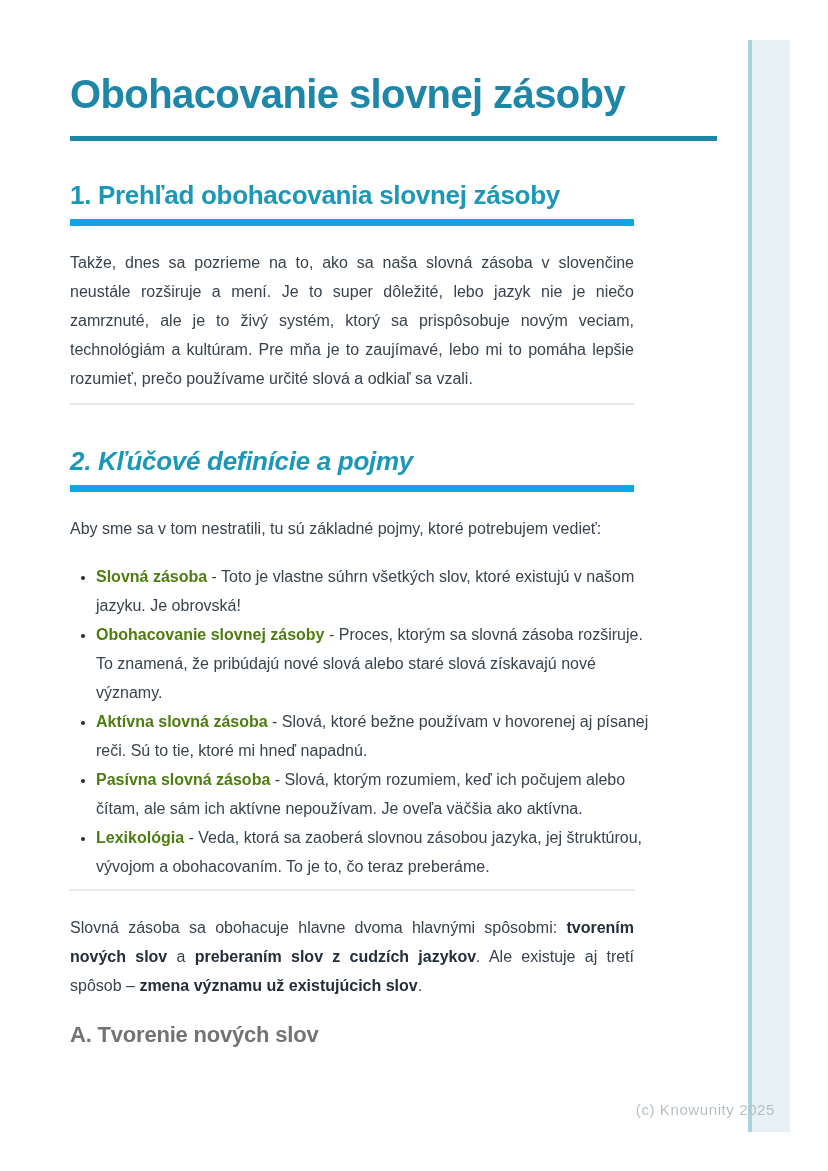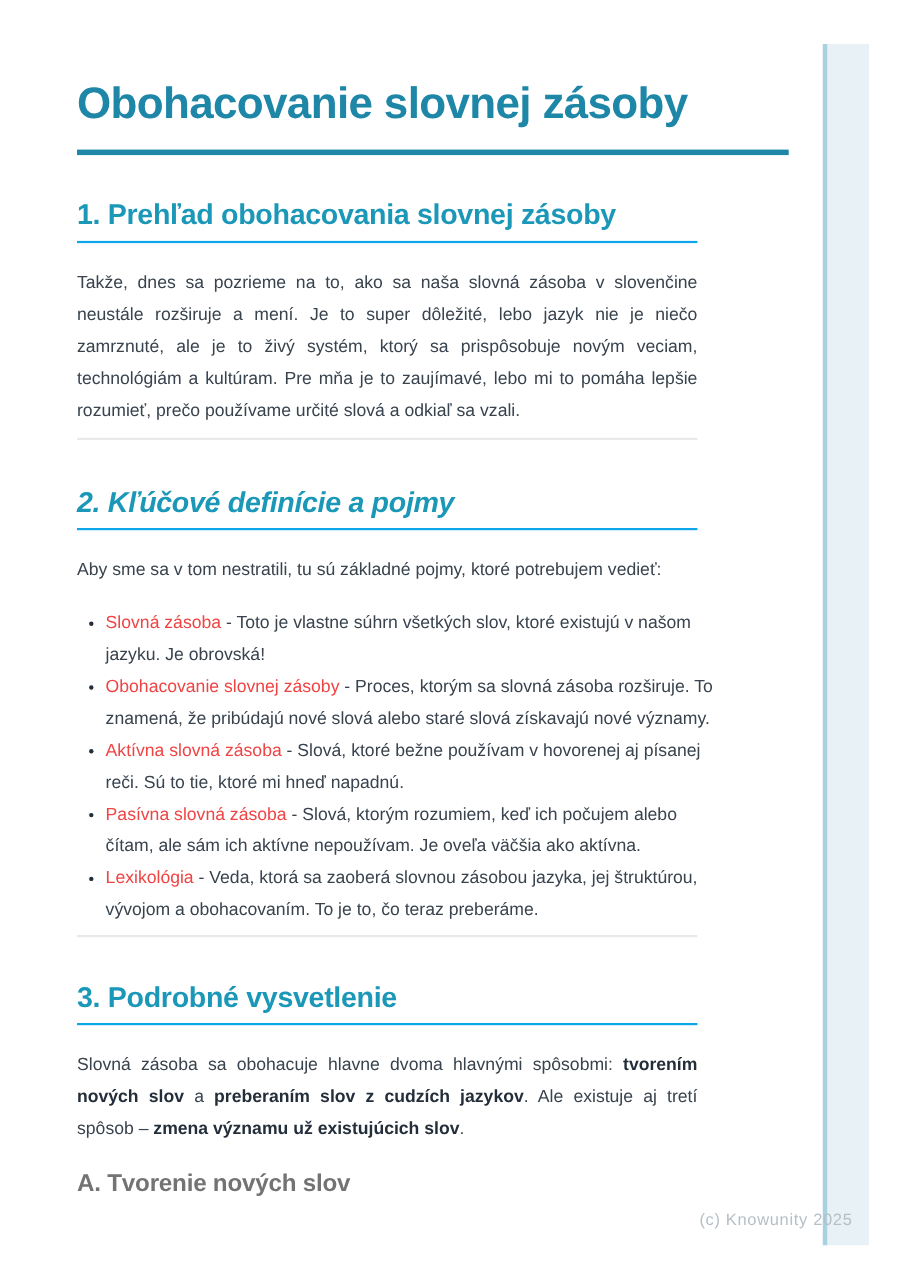--- a/index.html
+++ b/index.html
@@ -48,21 +48,21 @@
   }
   h2.section-heading {
     width: 564px;
     margin: 0;
     font-size: 26px;
     line-height: 32px;
     font-weight: 700;
     letter-spacing: -0.3px;
     color: #1b97b8;
     padding-bottom: 8px;
-    border-bottom: 2px solid #0ea5e9;
+    border-bottom: 7px solid #0ea5e9;
   }
   h2.mt-1 { margin-top: 38px; }
   h2.mt-2 { margin-top: 40px; font-style: italic; }
   h2.mt-3 { margin-top: 38px; }
   p.body-text {
     width: 564px;
     margin: 22px 0 0 0;
     font-size: 16px;
     line-height: 29px;
     color: #39434e;
@@ -82,21 +82,21 @@
     list-style: disc;
   }
   ul.def-list li {
     font-size: 16px;
     line-height: 29px;
     color: #39434e;
     margin: 0;
     padding: 0;
   }
   ul.def-list li::marker { color: #232e3a; font-size: 14px; }
-  .term { font-weight: 400; color: #ef4444; }
+  .term { font-weight: 700; color: #4d7c0f; }
   b.inline-bold { font-weight: 700; color: #232e3a; }
   h3.sub-heading {
     margin: 22px 0 0 0;
     font-size: 22px;
     line-height: 26px;
     font-weight: 700;
     letter-spacing: -0.2px;
     color: #737373;
   }
   .footer-credit {
@@ -128,20 +128,19 @@
   <p class="body-text">Aby sme sa v tom nestratili, tu sú základné pojmy, ktoré potrebujem vedieť:</p>
   <ul class="def-list">
     <li><span class="term">Slovná zásoba</span><span> - Toto je vlastne súhrn všetkých slov, ktoré existujú v našom jazyku. Je obrovská!</span></li>
     <li><span class="term">Obohacovanie slovnej zásoby</span><span> - Proces, ktorým sa slovná zásoba rozširuje. To znamená, že pribúdajú nové slová alebo staré slová získavajú nové významy.</span></li>
     <li><span class="term">Aktívna slovná zásoba</span><span> - Slová, ktoré bežne používam v hovorenej aj písanej reči. Sú to tie, ktoré mi hneď napadnú.</span></li>
     <li><span class="term">Pasívna slovná zásoba</span><span> - Slová, ktorým rozumiem, keď ich počujem alebo čítam, ale sám ich aktívne nepoužívam. Je oveľa väčšia ako aktívna.</span></li>
     <li><span class="term">Lexikológia</span><span> - Veda, ktorá sa zaoberá slovnou zásobou jazyka, jej štruktúrou, vývojom a obohacovaním. To je to, čo teraz preberáme.</span></li>
   </ul>
   <div class="divider tight"></div>
 
-  <h2 class="section-heading mt-3">3. Podrobné vysvetlenie</h2>
   <p class="body-text justified"><span>Slovná zásoba sa obohacuje hlavne dvoma hlavnými spôsobmi: </span><b class="inline-bold">tvorením nových slov</b><span> a </span><b class="inline-bold">preberaním slov z cudzích jazykov</b><span>. Ale existuje aj tretí spôsob – </span><b class="inline-bold">zmena významu už existujúcich slov</b><span>.</span></p>
 
   <h3 class="sub-heading">A. Tvorenie nových slov</h3>
 
 </div>
 
 <div class="footer-credit">(c) Knowunity 2025</div>
 
 </body></html>

